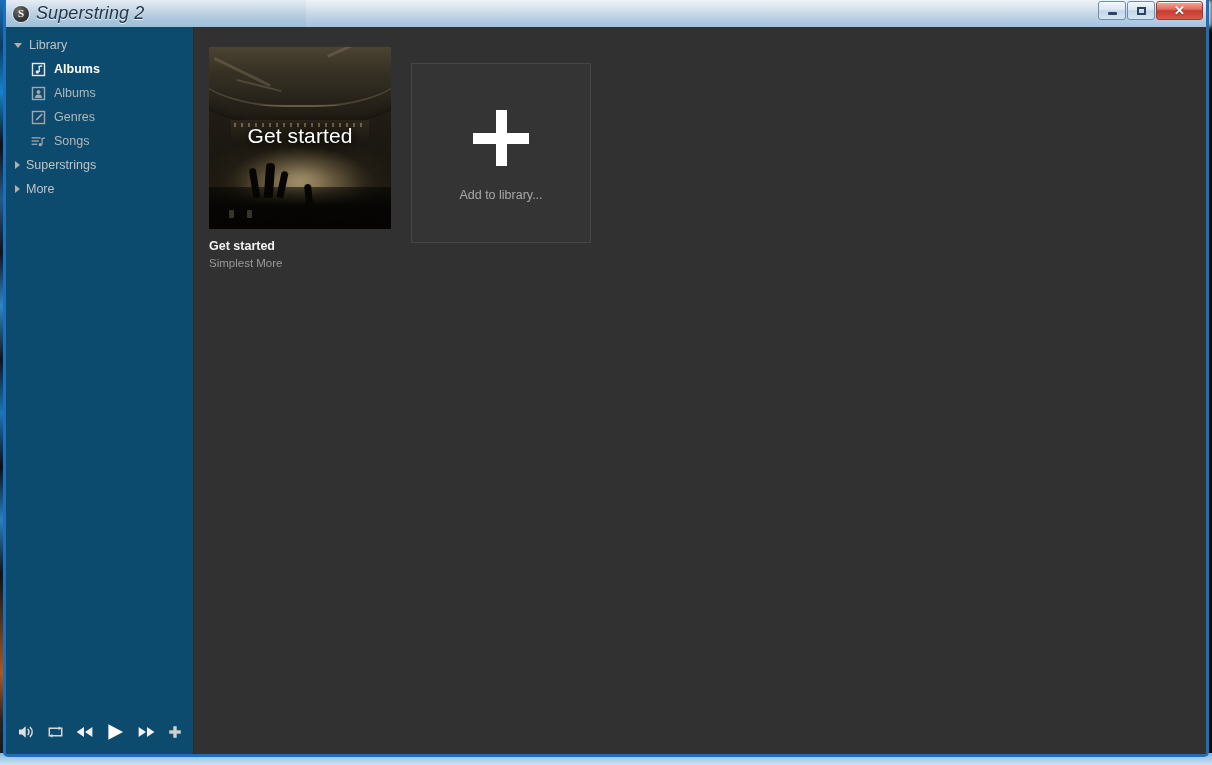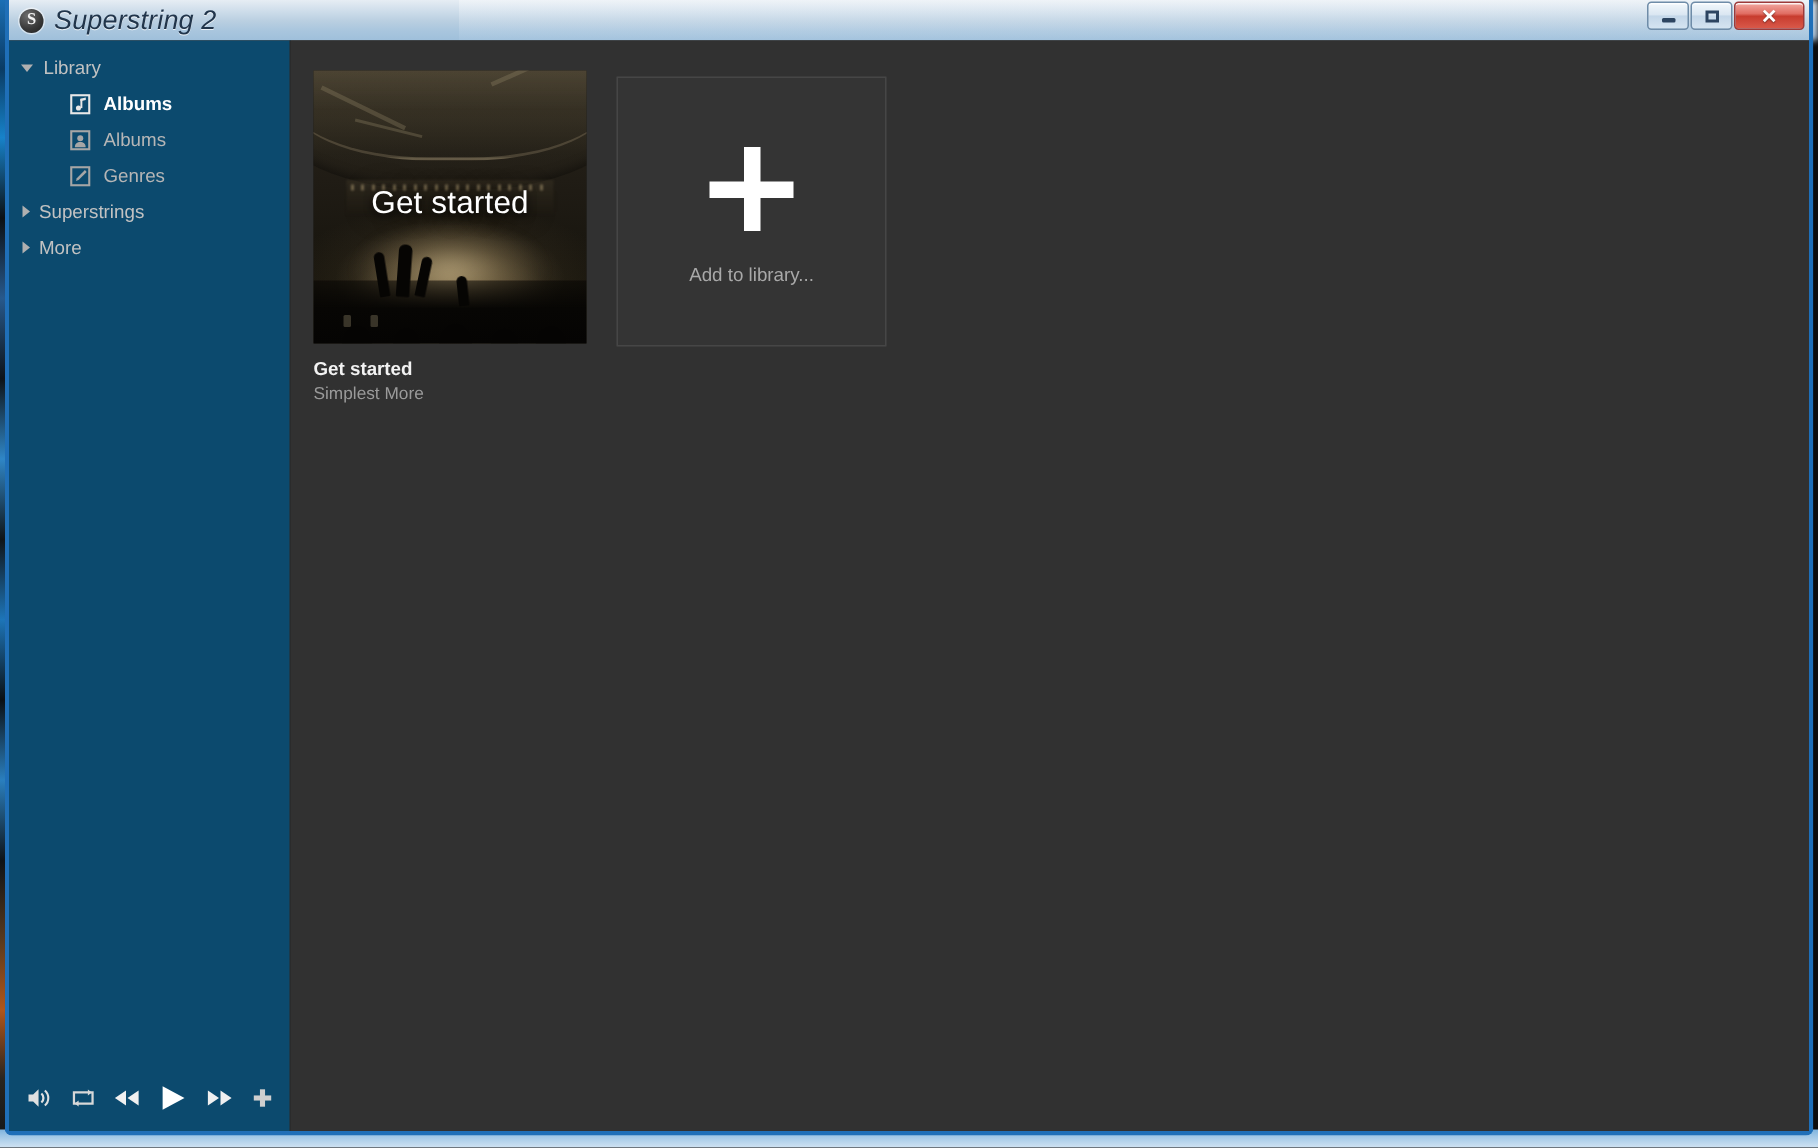--- a/index.html
+++ b/index.html
@@ -140,21 +140,21 @@
   .nav-row {
     display: flex; align-items: center;
     height: 24px;
     padding-left: 8px;
     font-size: 12.5px;
     color: #b6b6b6;
     cursor: default;
     user-select: none;
   }
   .nav-row.group { color: #c2c2c2; }
-  .nav-row.child { padding-left: 40px; }
+  .nav-row.child { padding-left: 25px; }
   .nav-row.selected { color: #ffffff; font-weight: bold; }
 
   .tri {
     width: 0; height: 0; flex: 0 0 auto;
     margin-right: 7px;
   }
   .tri.down {
     border-left: 4.5px solid transparent;
     border-right: 4.5px solid transparent;
     border-top: 5px solid #b0b0b0;
@@ -299,21 +299,21 @@
 
   
   .add-card {
     width: 180px; height: 180px;
     border: 1px solid #464646;
     background: #343434;
     box-sizing: border-box;
     display: flex; flex-direction: column;
     align-items: center; justify-content: center;
     cursor: default;
-    margin-top: 4px;
+    margin-top: 16px;
   }
   .plus-glyph {
     position: relative; width: 56px; height: 56px; margin-top: 6px;
   }
   .plus-glyph::before, .plus-glyph::after {
     content: ""; position: absolute; background: #ffffff;
   }
   .plus-glyph::before { left: 23px; top: 0; width: 11px; height: 56px; }
   .plus-glyph::after  { top: 23px; left: 0; height: 11px; width: 56px; }
   .add-label {
@@ -402,20 +402,33 @@
           <div class="nav-row child">
             <span class="nav-icon">
               <svg width="15" height="15" viewBox="0 0 15 15">
                 <rect x="1.5" y="1.5" width="12" height="12" fill="none" stroke="#a6a6a6" stroke-width="1.4"></rect>
                 <path d="M10.6 3.4 L11.8 4.6 L6.4 10.0 L4.6 10.6 L5.2 8.8 Z" fill="#a6a6a6"></path>
               </svg>
             </span>
             <span>Genres</span>
           </div>
 
+          <div class="nav-row child">
+            <span class="nav-icon">
+              <svg width="15" height="15" viewBox="0 0 15 15">
+                <rect x="0.6" y="3.2" width="9" height="1.3" fill="#a6a6a6"></rect>
+                <rect x="0.6" y="6.4" width="7.4" height="1.3" fill="#a6a6a6"></rect>
+                <rect x="0.6" y="9.6" width="5.6" height="1.3" fill="#a6a6a6"></rect>
+                <circle cx="9.3" cy="10.7" r="1.6" fill="#a6a6a6"></circle>
+                <rect x="10.5" y="4.2" width="1.2" height="6.5" fill="#a6a6a6"></rect>
+                <path d="M10.5 4.2 L13.8 3.3 L13.8 4.7 L10.5 5.6 Z" fill="#a6a6a6"></path>
+              </svg>
+            </span>
+            <span>Songs</span>
+          </div>
 
           <div class="nav-row group">
             <span class="tri right"></span>
             <span>Superstrings</span>
           </div>
 
           <div class="nav-row group">
             <span class="tri right"></span>
             <span>More</span>
           </div>

